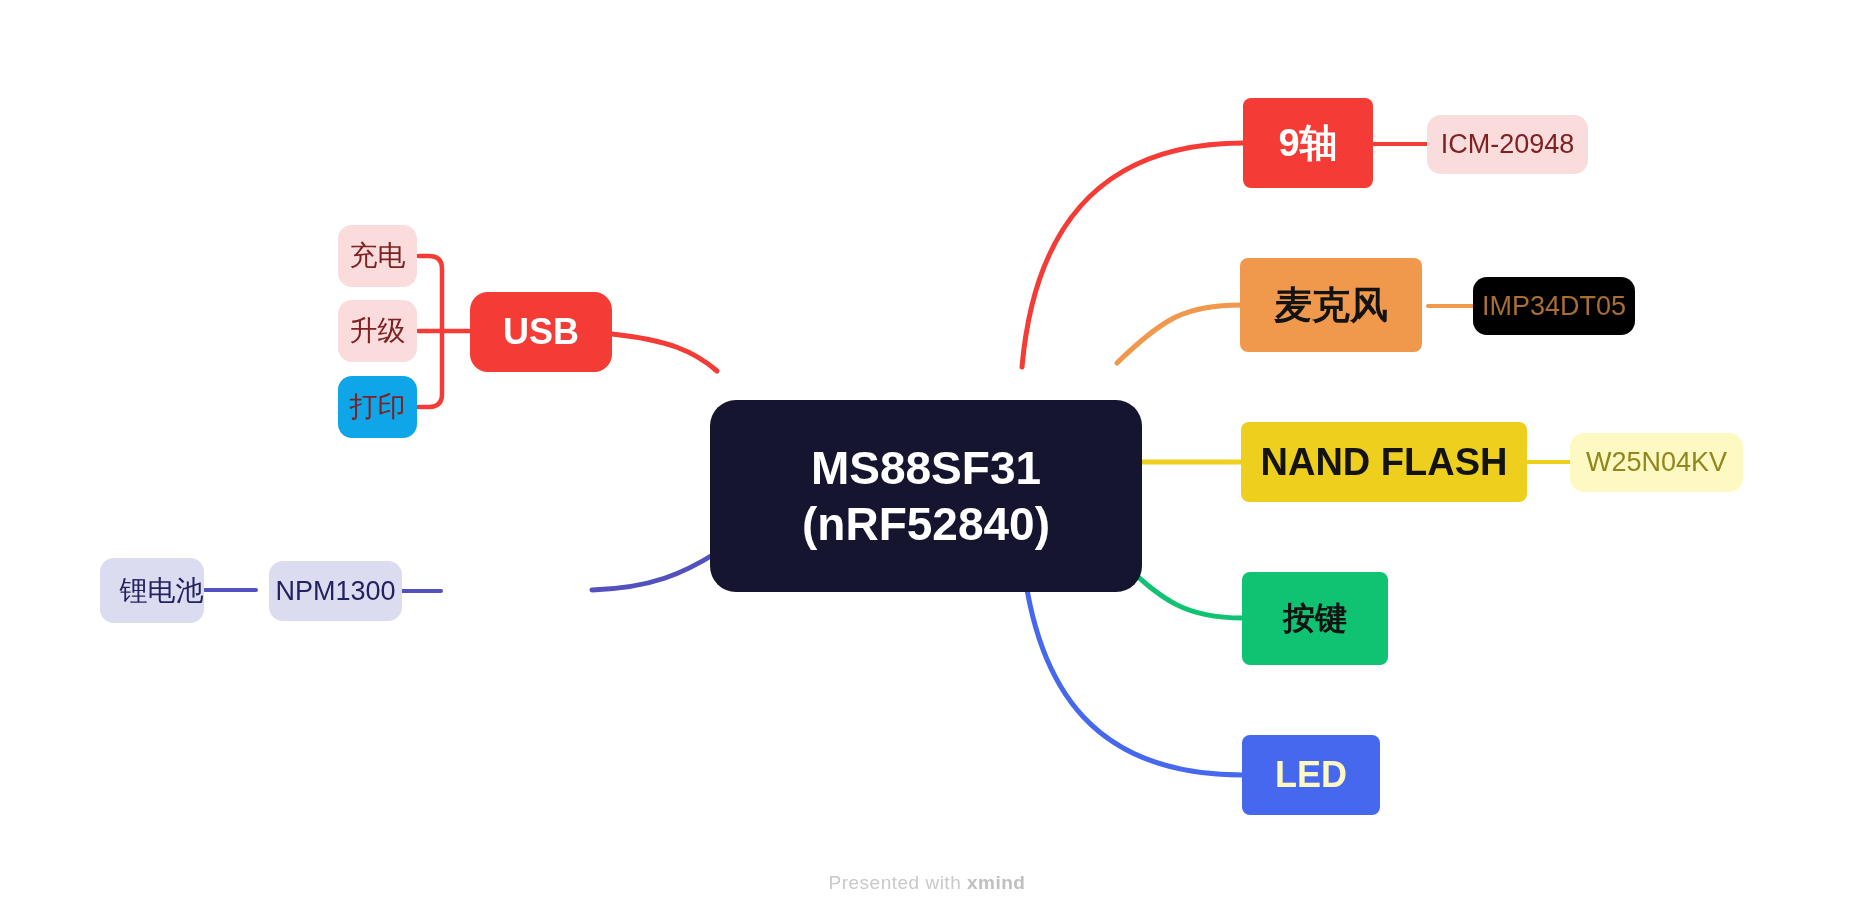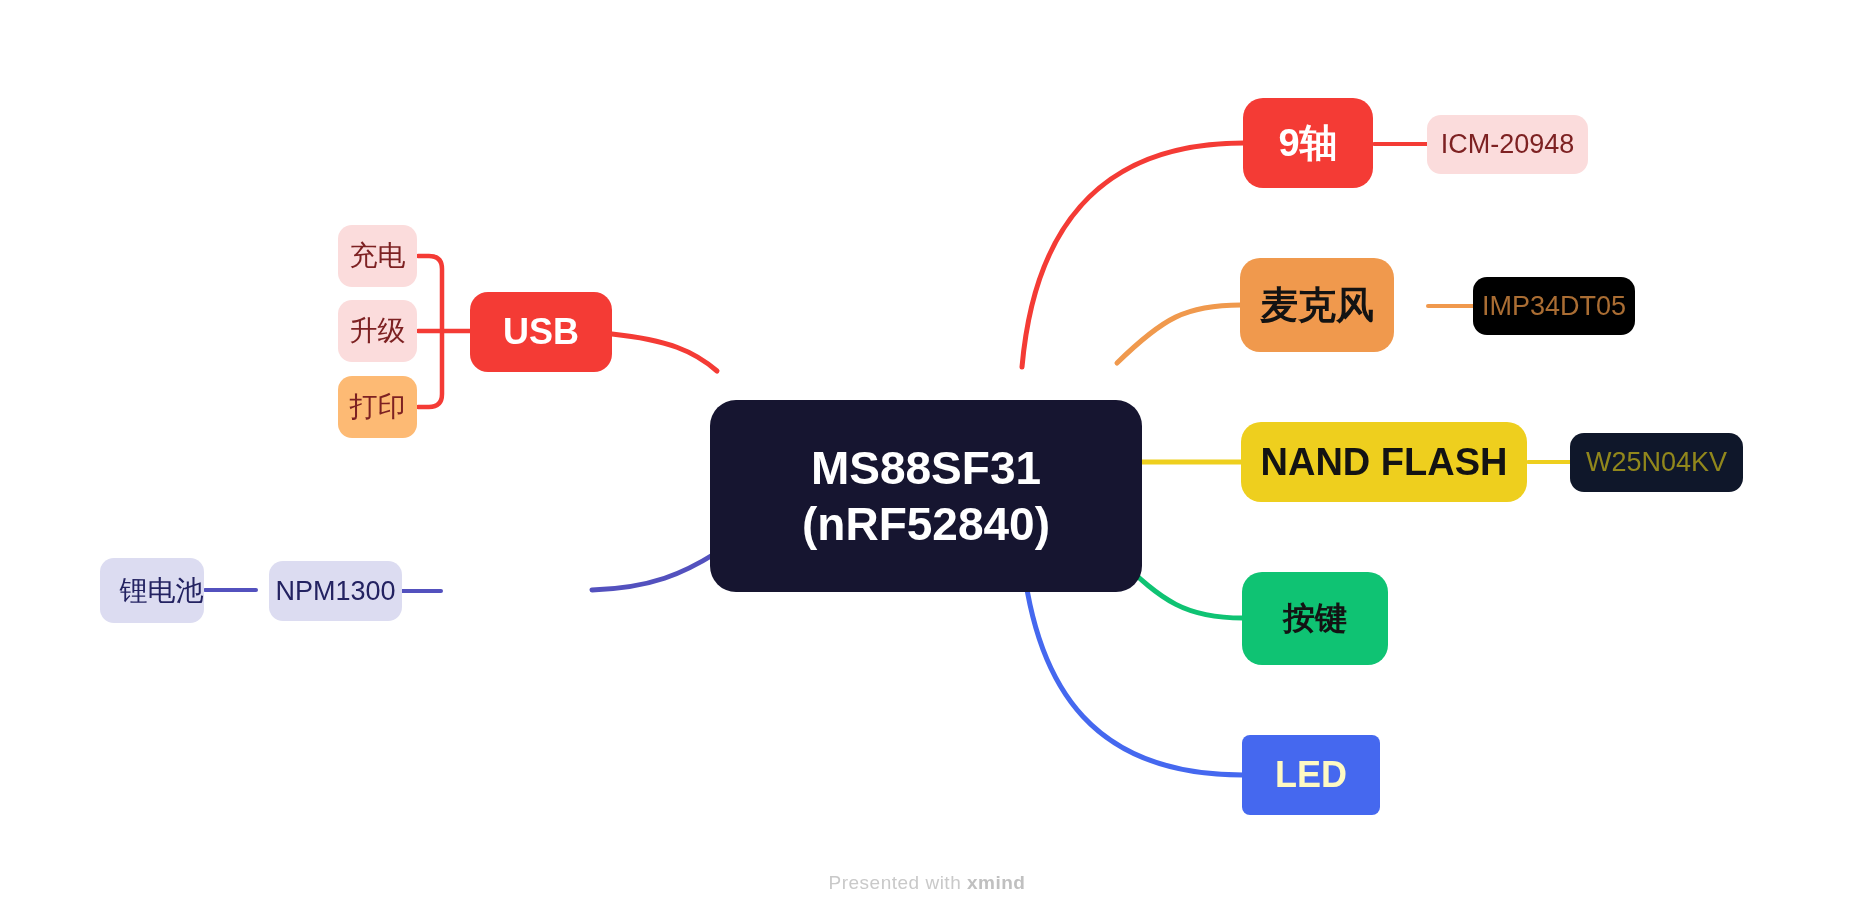--- a/index.html
+++ b/index.html
@@ -28,36 +28,36 @@
     white-space: nowrap;
   }
   
   .node-root {
     left: 710px; top: 364px; width: 432px; height: 192px;
     background: #161530; border-radius: 26px;
     color: #ffffff; font-size: 46px; font-weight: bold;
     flex-direction: column; line-height: 1.22; margin-top: 36px;
   }
   
-  .main-topic { font-weight: bold; border-radius: 20px; }
+  .main-topic { font-weight: bold; border-radius: 8px; }
   .node-9axis { left: 1243px; top: 98px;  width: 130px; height: 90px; background: #F43B35; color: #ffffff; font-size: 38px; }
-  .node-mic   { left: 1240px; top: 258px; width: 154px; height: 94px; background: #F0994D; color: #131313; font-size: 38px; }
+  .node-mic   { left: 1240px; top: 258px; width: 182px; height: 94px; background: #F0994D; color: #131313; font-size: 38px; }
   .node-nand  { left: 1241px; top: 422px; width: 286px; height: 80px; background: #EECF1E; color: #131313; font-size: 38px; }
   .node-key   { left: 1242px; top: 572px; width: 146px; height: 93px; background: #0FC373; color: #131313; font-size: 32px; }
   .node-led   { left: 1242px; top: 735px; width: 138px; height: 80px; background: #4568EF; color: #fef9c3; font-size: 36px; border-radius: 8px; }
   .node-usb   { left: 470px;  top: 292px; width: 142px; height: 80px; background: #F43B35; color: #ffffff; font-size: 36px; border-radius: 18px; }
   .node-pmic  { left: 440px;  top: 548px; width: 152px; height: 85px; background: #5351BE; color: #ffffff; font-size: 36px; border-radius: 18px; }
   
   .sub-topic { border-radius: 14px; font-weight: 500; }
   .node-icm     { left: 1427px; top: 115px; width: 161px; height: 59px; background: #FBDCDC; color: #7D2122; font-size: 27px; }
   .node-imp     { left: 1473px; top: 277px; width: 162px; height: 58px; background: #000000; color: #AA6D33; font-size: 27px; }
-  .node-w25     { left: 1570px; top: 433px; width: 173px; height: 59px; background: #0f172a; color: #91871C; font-size: 27px; }
+  .node-w25     { left: 1570px; top: 433px; width: 173px; height: 59px; background: #fef9c3; color: #91871C; font-size: 27px; }
   .node-charge  { left: 338px; top: 225px; width: 79px; height: 62px; background: #FBDCDC; color: #7D2122; font-size: 28px; }
   .node-upgrade { left: 338px; top: 300px; width: 79px; height: 62px; background: #FBDCDC; color: #7D2122; font-size: 28px; }
-  .node-print   { left: 338px; top: 376px; width: 79px; height: 62px; background: #fdba74; color: #7D2122; font-size: 28px; text-align: center; }
+  .node-print   { left: 338px; top: 376px; width: 79px; height: 62px; background: #0ea5e9; color: #7D2122; font-size: 28px; text-align: center; }
   .node-npm     { left: 255px; top: 561px; width: 133px; height: 60px; background: #DCDCF1; color: #232261; font-size: 27px; margin-left: 14px; }
   .node-battery { left: 100px; top: 558px; width: 104px; height: 65px; background: #DCDCF1; color: #232261; font-size: 28px; padding-left: 19px; }
   
   .footer {
     position: absolute;
     left: 0; top: 872px; width: 100%;
     text-align: center;
     font-size: 19px;
     color: #C9C9C9;
     z-index: 1;

